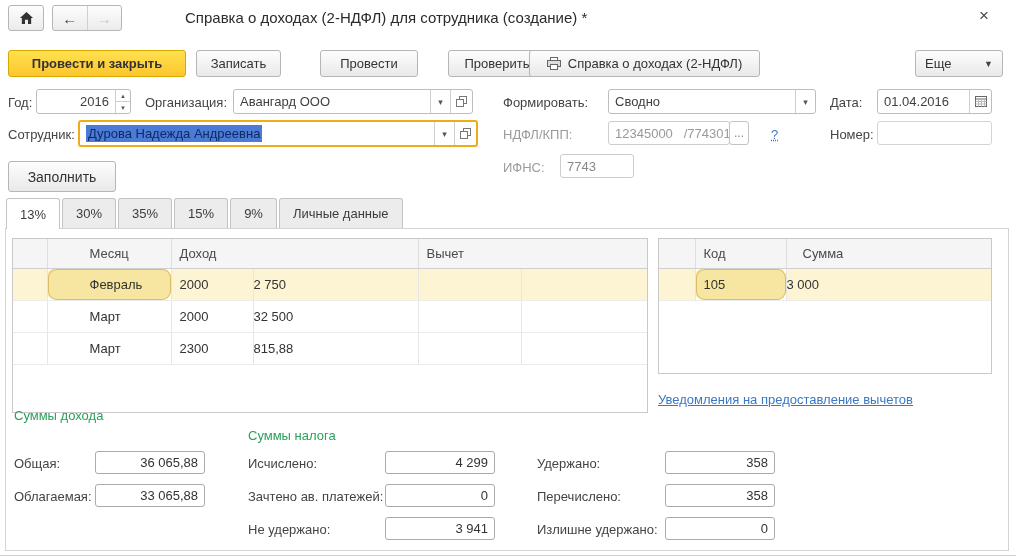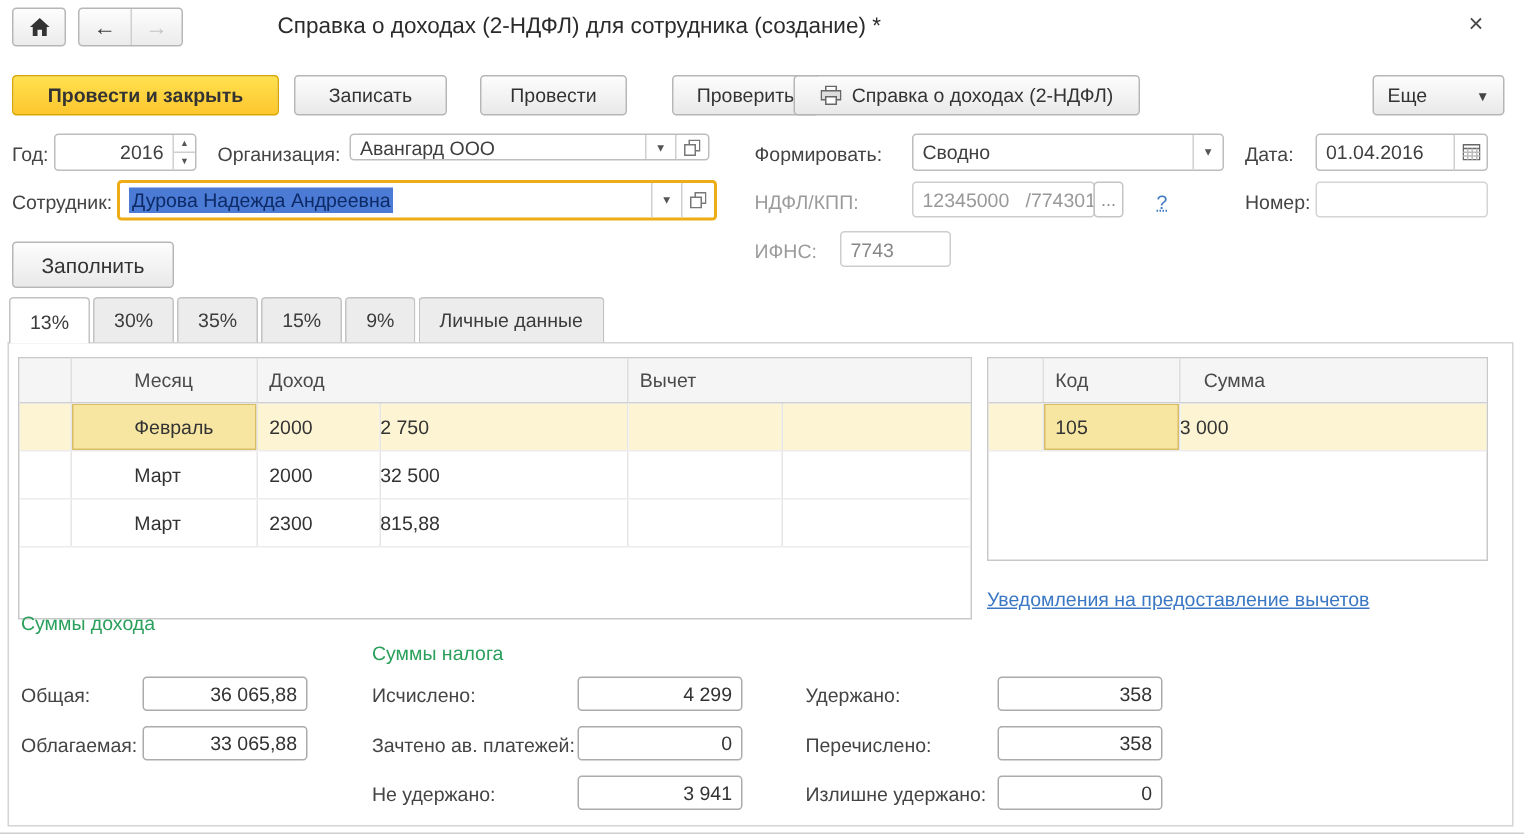--- a/index.html
+++ b/index.html
@@ -83,21 +83,21 @@
   }
   table.grid th.noborder { border-left:none; }
   table.grid td {
     height:32px; border-bottom:1px solid #ececec; border-left:1px solid #e6e6e6; padding:0 0 0 8px;
     white-space:nowrap; overflow:hidden; color:#333;
   }
   table.grid td.noborder { border-left:none; }
   table.grid .num { padding:0 14px 0 0; }
   .pad-big { padding-left:42px !important; }
   tr.sel td { background:#fcf4d2; }
-  td.sel-cell { background:#f6e6a2 !important; box-shadow:inset 0 0 0 1px #d9bd64; }
+  td.sel-cell { background:#f6e6a2 !important; box-shadow:inset 0 0 0 1px #d9bd64;border-radius:9px; }
 
   .link { position:absolute; color:#3b78c4; text-decoration:underline; cursor:pointer; white-space:nowrap; z-index:2; }
 
   
   .sect-title { position:absolute; color:#2aa05c; white-space:nowrap; z-index:2; }
   .tot-box {
     position:absolute; width:110px; height:23px; background:#fff; border:1px solid #ababab; border-radius:3px;
     display:flex; align-items:center; justify-content:flex-end; padding:0 6px; color:#333; z-index:2;
   }
 </style>
@@ -119,21 +119,21 @@
       </div>
     <div class="nav-divider"></div>
     <div class="nav-half arrow-fwd">
         <span>→</span>
       </div>
   </div>
   <div class="abs page-title" style="left:185px; top:9px;">Справка о доходах (2-НДФЛ) для сотрудника (создание) *</div>
   <div class="abs close-x" style="left:979px; top:7px;">×</div>
 
   <div class="btn btn-primary" style="left:8px; top:50px; width:178px;">Провести и закрыть</div>
-  <div class="btn" style="left:196px; top:50px; width:102px;">Записать</div>
+  <div class="btn" style="left:196px; top:50px; width:85px;">Записать</div>
   <div class="btn" style="left:320px; top:50px; width:98px;">Провести</div>
   <div class="btn" style="left:448px; top:50px; width:98px;">Проверить</div>
   <div class="btn" style="left:529px; top:50px; width:231px;">
     <span class="ico">
       <svg width="14" height="13" viewBox="0 0 14 13">
         <rect x="3.5" y="0.5" width="7" height="3" fill="#fff" stroke="#666"></rect>
         <rect x="0.5" y="3.5" width="13" height="6" fill="#ddd" stroke="#666"></rect>
         <rect x="3.5" y="7.5" width="7" height="5" fill="#fff" stroke="#666"></rect>
       </svg>
     </span>
@@ -147,21 +147,21 @@
   <div class="lbl" style="left:8px; top:95px;">Год:</div>
   <div class="inputbox" style="left:36px; top:89px; width:95px; height:25px;">
     <div class="ib-text right">2016</div>
     <div class="spinner">
       <div class="spin-half">▲</div>
       <div class="spin-half">▼</div>
     </div>
   </div>
 
   <div class="lbl" style="left:145px; top:95px;">Организация:</div>
-  <div class="inputbox" style="left:233px; top:89px; width:240px; height:18px;">
+  <div class="inputbox" style="left:233px; top:89px; width:240px; height:25px;">
     <div class="ib-text">Авангард ООО</div>
     <div class="ib-sect dd-arrow">▾</div>
     <div class="ib-sect open-btn">
       <svg width="11" height="11" viewBox="0 0 11 11">
           <rect x="3.5" y="0.5" width="7" height="7" fill="none" stroke="#777"></rect>
           <rect x="0.5" y="3.5" width="7" height="7" fill="#fff" stroke="#777"></rect>
         </svg>
     </div>
   </div>
 

